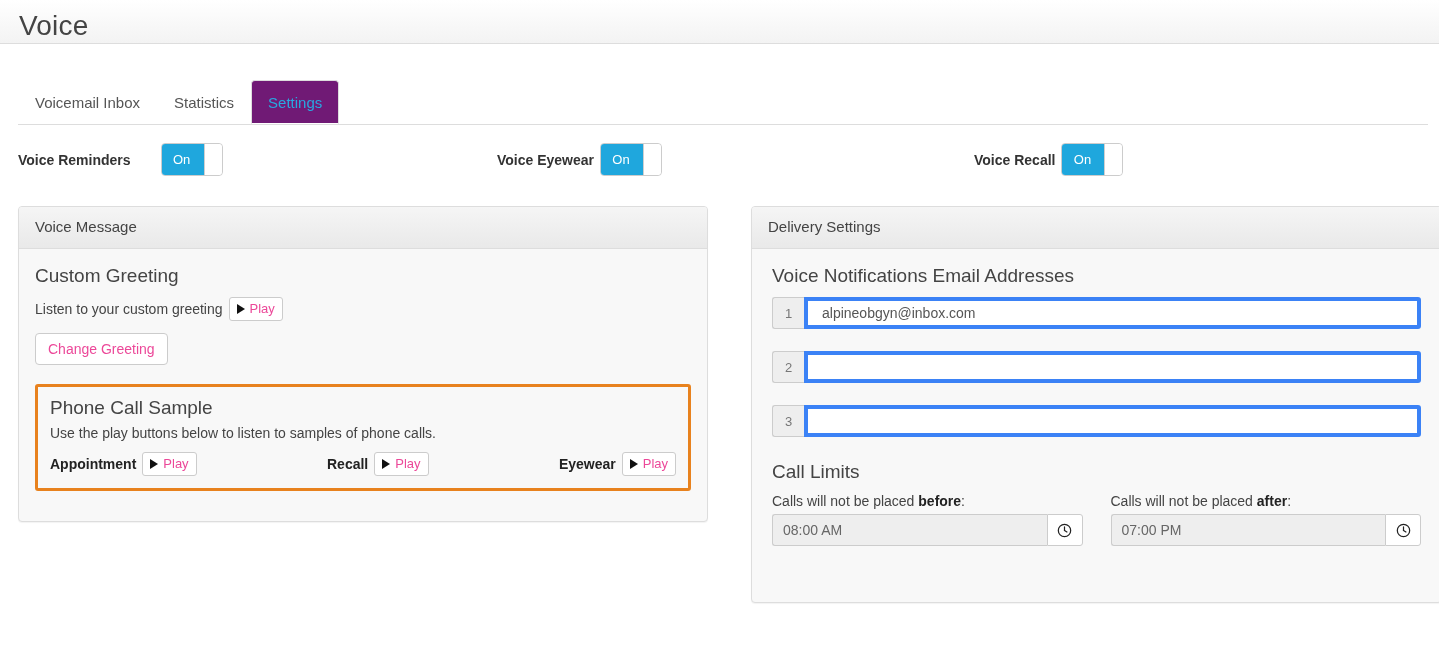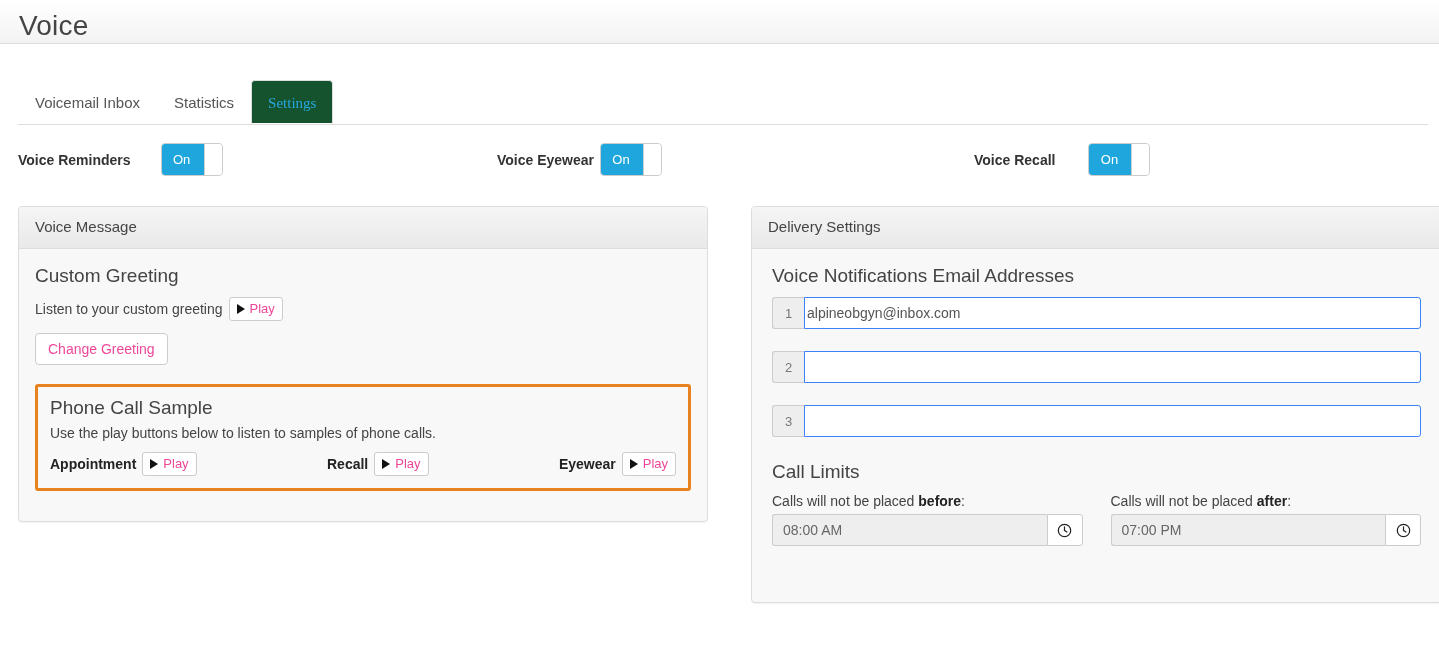--- a/index.html
+++ b/index.html
@@ -36,25 +36,24 @@
     height: 44px; padding: 12px 16px 0 16px;
     font-size: 15px; color: #555555;
     border: 1px solid transparent;
     border-radius: 4px 4px 0 0;
     background: transparent;
     cursor: pointer;
     line-height: 20px;
   }
   .tab.active {
     color: #28a8e0;
-    background: #14532d;
+    background: #701a75;
     border: 1px solid #dddddd;
     border-bottom: 1px solid #ffffff;
     margin-bottom: -1px;
-    font-family: Liberation Serif, serif;
   }
 
   
   .toggle-row {
     position: absolute; left: 0; top: 143px;
     width: 1439px; height: 36px;
   }
   .toggle-group {
     position: absolute; display: flex; align-items: center;
   }
@@ -167,26 +166,26 @@
     width: 32px; height: 32px;
     background: #eeeeee;
     border: 1px solid #cccccc;
     border-right: none;
     border-radius: 3px 0 0 3px;
     font-size: 13px; color: #777777;
     display: flex; align-items: center; justify-content: center;
   }
   .email-input {
     flex: 1 1 auto; height: 32px;
-    border: 1px solid #3b82f6;
+    border: 4px solid #3b82f6;
     border-radius: 0 3px 3px 0;
     background: #ffffff;
     font-family: "Liberation Sans", sans-serif;
     font-size: 14px; color: #555555;
-    padding: 0 2px;
+    padding: 0 14px;
     outline: none;
   }
   .email-input::placeholder { color: #bbbbbb; }
 
   #call-limits { margin-top: 24px; }
   .limits-row { display: flex; margin-top: 6px; }
   .limit-col { width: 316px; }
   .limit-col + .limit-col { margin-left: 28px; }
   .limit-label { font-size: 14px; color: #444444; margin-bottom: 5px; }
   .limit-label b { font-weight: bold; color: #222222; }
@@ -236,21 +235,21 @@
   </div>
 
   <div class="toggle-group" style="left:497px;">
     <span class="toggle-label">Voice Eyewear</span>
     <div class="switch">
       <div class="fill">On</div>
       <div class="knob"></div>
     </div>
   </div>
 
-  <div class="toggle-group" style="left:974px;gap:27px;">
+  <div class="toggle-group" style="left:974px;">
     <span class="toggle-label">Voice Recall</span>
     <div class="switch">
       <div class="fill">On</div>
       <div class="knob"></div>
     </div>
   </div>
 
 </div>
 
 <div class="panel" id="voice-message-panel">

